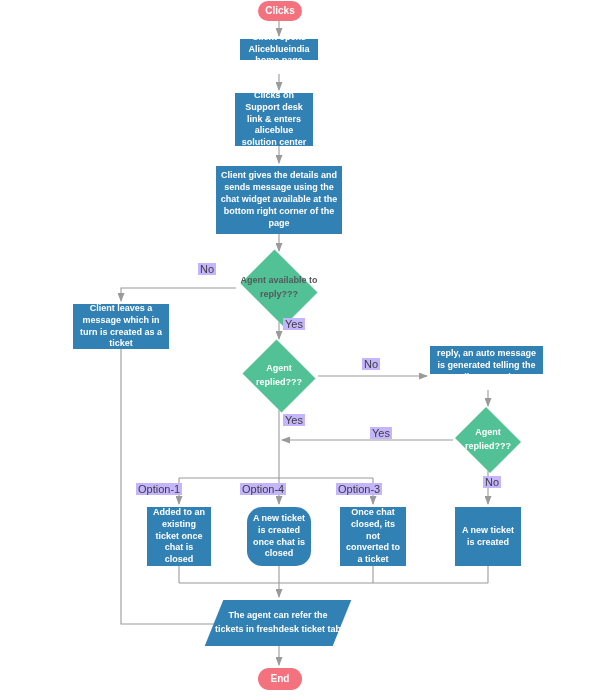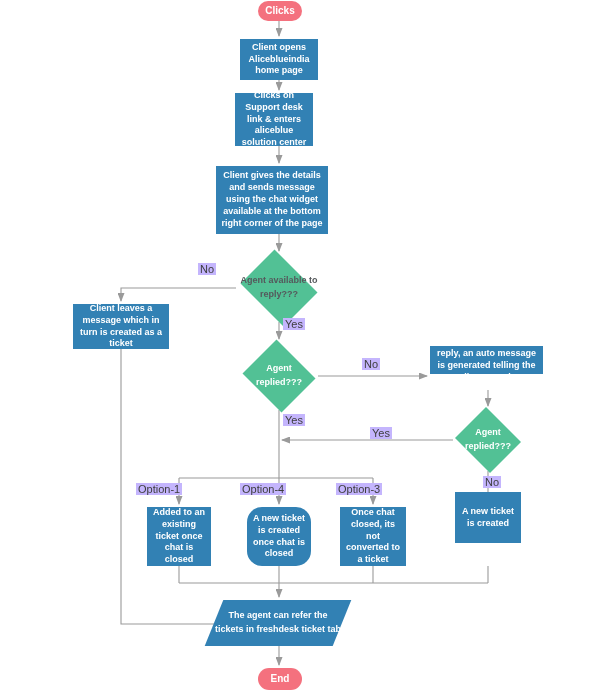--- a/index.html
+++ b/index.html
@@ -136,29 +136,29 @@
         <polyline points="279,566 279,597" marker-end="url(#arrowhead)"></polyline>
         <polyline points="121,349 121,624 223,624" marker-end="url(#arrowhead)"></polyline>
         <polyline points="279,646 279,665" marker-end="url(#arrowhead)"></polyline>
       </g>
   </svg>
 
   <div class="node node-terminator" style="left: 258px; top: 1px; width: 44px; height: 20px;">
     <span>Clicks</span>
   </div>
 
-  <div class="node node-process" style="left: 240px; top: 39px; width: 78px; height: 41px;">
+  <div class="node node-process" style="left: 240px; top: 39px; width: 78px; height: 21px;">
     <span>Client opens Aliceblueindia home page</span>
   </div>
 
   <div class="node node-process" style="left: 235px; top: 93px; width: 78px; height: 53px;">
     <span>Clicks on Support desk link &amp; enters aliceblue solution center</span>
   </div>
 
-  <div class="node node-process" style="left: 216px; top: 166px; width: 112px; height: 68px;">
+  <div class="node node-process" style="left: 216px; top: 166px; width: 126px; height: 68px;">
     <span>Client gives the details and sends message using the chat widget available at the bottom right corner of the page</span>
   </div>
 
   <div class="node node-decision dark-text" style="left: 236px; top: 254px; width: 86px; height: 68px;">
     <span class="diamond-shape"></span>
     <span class="diamond-label">Agent available to reply???</span>
   </div>
 
   <div class="node node-process" style="left: 73px; top: 304px; width: 96px; height: 45px;">
     <span>Client leaves a message which in turn is created as a ticket</span>
@@ -183,21 +183,21 @@
   </div>
 
   <div class="node node-process" style="left: 247px; top: 507px; width: 64px; height: 59px; border-radius: 15px;">
     <span>A new ticket is created once chat is closed</span>
   </div>
 
   <div class="node node-process" style="left: 340px; top: 507px; width: 66px; height: 59px;">
     <span>Once chat closed, its not converted to a ticket</span>
   </div>
 
-  <div class="node node-process" style="left: 455px; top: 492px; width: 66px; height: 51px;">
+  <div class="node node-process" style="left: 455px; top: 507px; width: 66px; height: 59px;">
     <span>A new ticket is created</span>
   </div>
 
   <div class="node node-io" style="left: 214px; top: 600px; width: 128px; height: 46px;">
     <span class="para-shape"></span>
     <span class="para-label">The agent can refer the tickets in freshdesk ticket tab</span>
   </div>
 
   <div class="node node-terminator" style="left: 258px; top: 668px; width: 44px; height: 22px;">
     <span>End</span>

